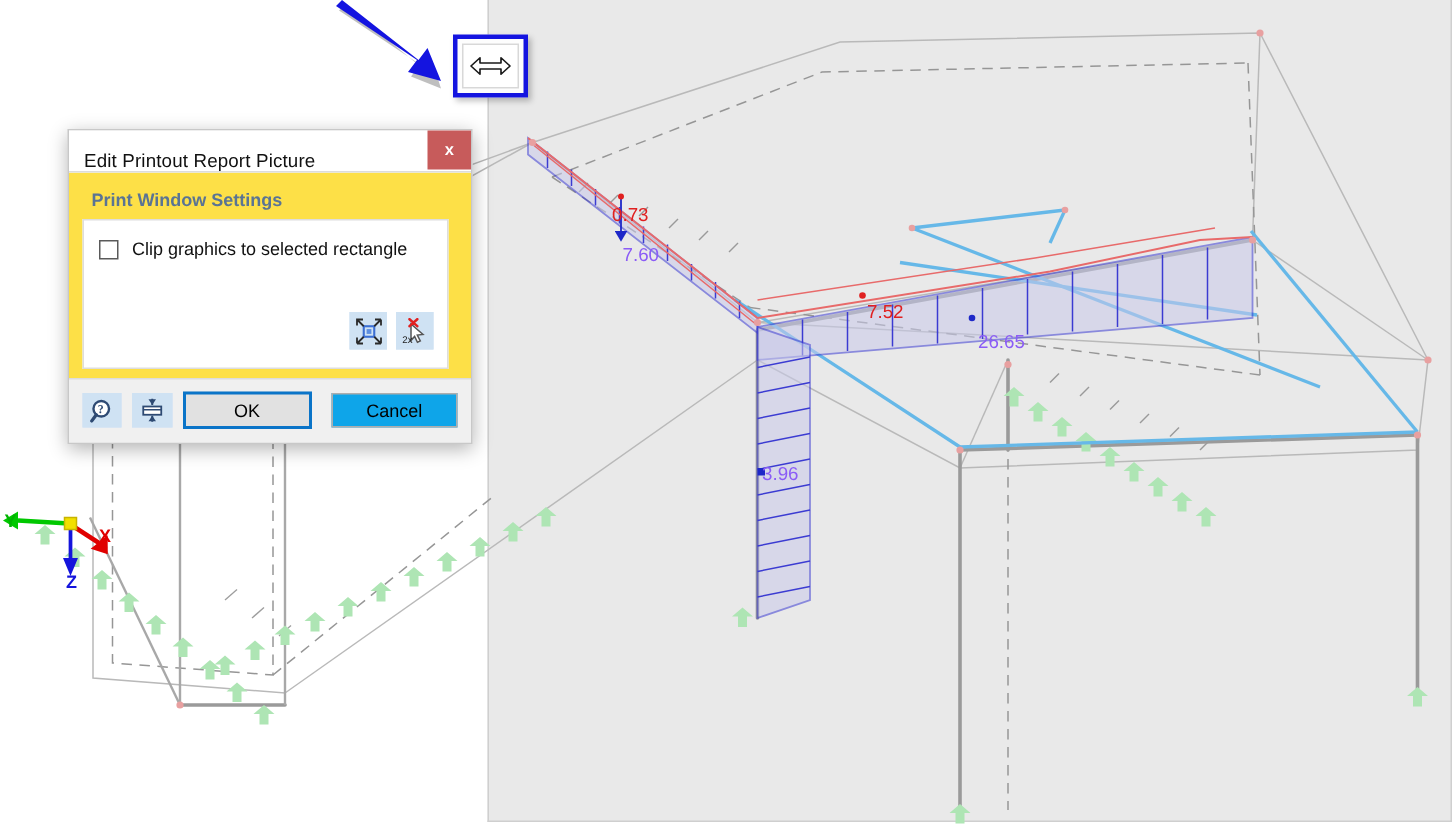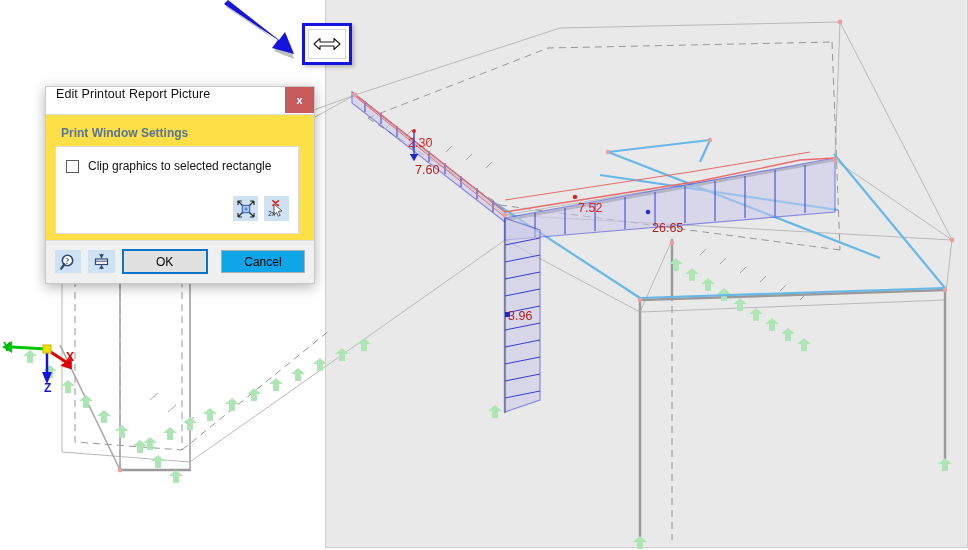--- a/index.html
+++ b/index.html
@@ -35,35 +35,35 @@
 
   
   #dialog{
     position:absolute;left:45px;top:86px;width:268px;
     background:#f0f0f0;border:1px solid #c8c8c8;
     box-shadow:0 3px 12px rgba(0,0,0,.30);
     font-size:12px;color:#000;
   }
   #dlg-titlebar{
     height:27px;background:#ffffff;border-bottom:1px solid #dcdcdc;
-    display:flex;align-items:flex-start;position:relative;
+    display:flex;align-items:flex-end;position:relative;
   }
   #dlg-title{padding-left:10px;font-size:12.5px;color:#111;letter-spacing:.1px;}
   #dlg-close{
     position:absolute;right:0;top:0;width:29px;height:26px;background:#c75b5b;
     color:#fff;display:flex;align-items:center;justify-content:center;
     font-size:11px;font-weight:bold;cursor:pointer;
   }
   #dlg-body{padding:9px 15px 6px 9px;background:#fde047;}
   #group-title{
     color:#5a7494;font-weight:bold;font-size:12px;margin:2px 0 0 6px;
   }
   #group-panel{
     margin-top:6px;background:#ffffff;border:1px solid #dddddd;
-    height:88px;position:relative;padding:12px 10px;box-sizing:border-box;
+    height:100px;position:relative;padding:12px 10px;box-sizing:border-box;
   }
   .chk-row{display:flex;align-items:center;gap:9px;}
   .chk-box{
     width:13px;height:13px;border:1px solid #5a5a5a;background:#fff;box-sizing:border-box;
   }
   .chk-label{font-size:12px;color:#111;}
   #panel-tools{position:absolute;right:9px;bottom:12px;display:flex;gap:6px;}
   .tool-btn{
     width:23px;height:23px;background:#cfe2f3;border:1px solid #cfe2f3;
     display:flex;align-items:center;justify-content:center;cursor:pointer;
@@ -86,21 +86,21 @@
 
   
   .axis-label{position:absolute;font-size:12px;font-weight:bold;font-family:"Liberation Sans",sans-serif;}
   #axis-y{left:3px;top:340px;color:#00b400;}
   #axis-x{left:66px;top:350px;color:#e00000;}
   #axis-z{left:44px;top:381px;color:#1414dc;}
 
   
   .val{position:absolute;font-size:12.5px;font-family:"Liberation Sans",sans-serif;white-space:nowrap;}
   .val.red{color:#e02020;}
-  .val.blue{color:#b91c1c;}
+  .val.blue{color:#8b5cf6;}
   #v-148{left:408px;top:136px;}
   #v-760{left:415px;top:163px;}
   #v-421{left:578px;top:201px;}
   #v-1630{left:652px;top:221px;}
   #v-942{left:508px;top:309px;}
 </style>
 </head>
 <body>
 
 <div id="viewport">
@@ -306,21 +306,21 @@
       <line x1="47" y1="349" x2="47" y2="376" stroke="#1414dc" stroke-width="2.5"></line>
       <path d="M42,372 L47,384 L52,372 Z" fill="#1414dc"></path>
       <rect x="43" y="345" width="8" height="8" fill="#f2e000" stroke="#c8b400" stroke-width="1"></rect>
     </g>
   </svg>
 
   <div class="axis-label" id="axis-y">Y</div>
   <div class="axis-label" id="axis-x">X</div>
   <div class="axis-label" id="axis-z">Z</div>
 
-  <div class="val red" id="v-148">2.30</div>
+  <div class="val red" id="v-148">0.73</div>
   <div class="val blue" id="v-760">7.60</div>
   <div class="val red" id="v-421">7.52</div>
   <div class="val blue" id="v-1630">26.65</div>
   <div class="val blue" id="v-942">3.96</div>
 </div>
 
 <svg id="callout-arrow" viewBox="0 0 90 70">
   <g transform="translate(2,3)" opacity=".25">
     <path d="M2,4 L56,40 L50,48 L70,56 L63,34 L57,42 L6,0 Z" fill="#000"></path>
   </g>

